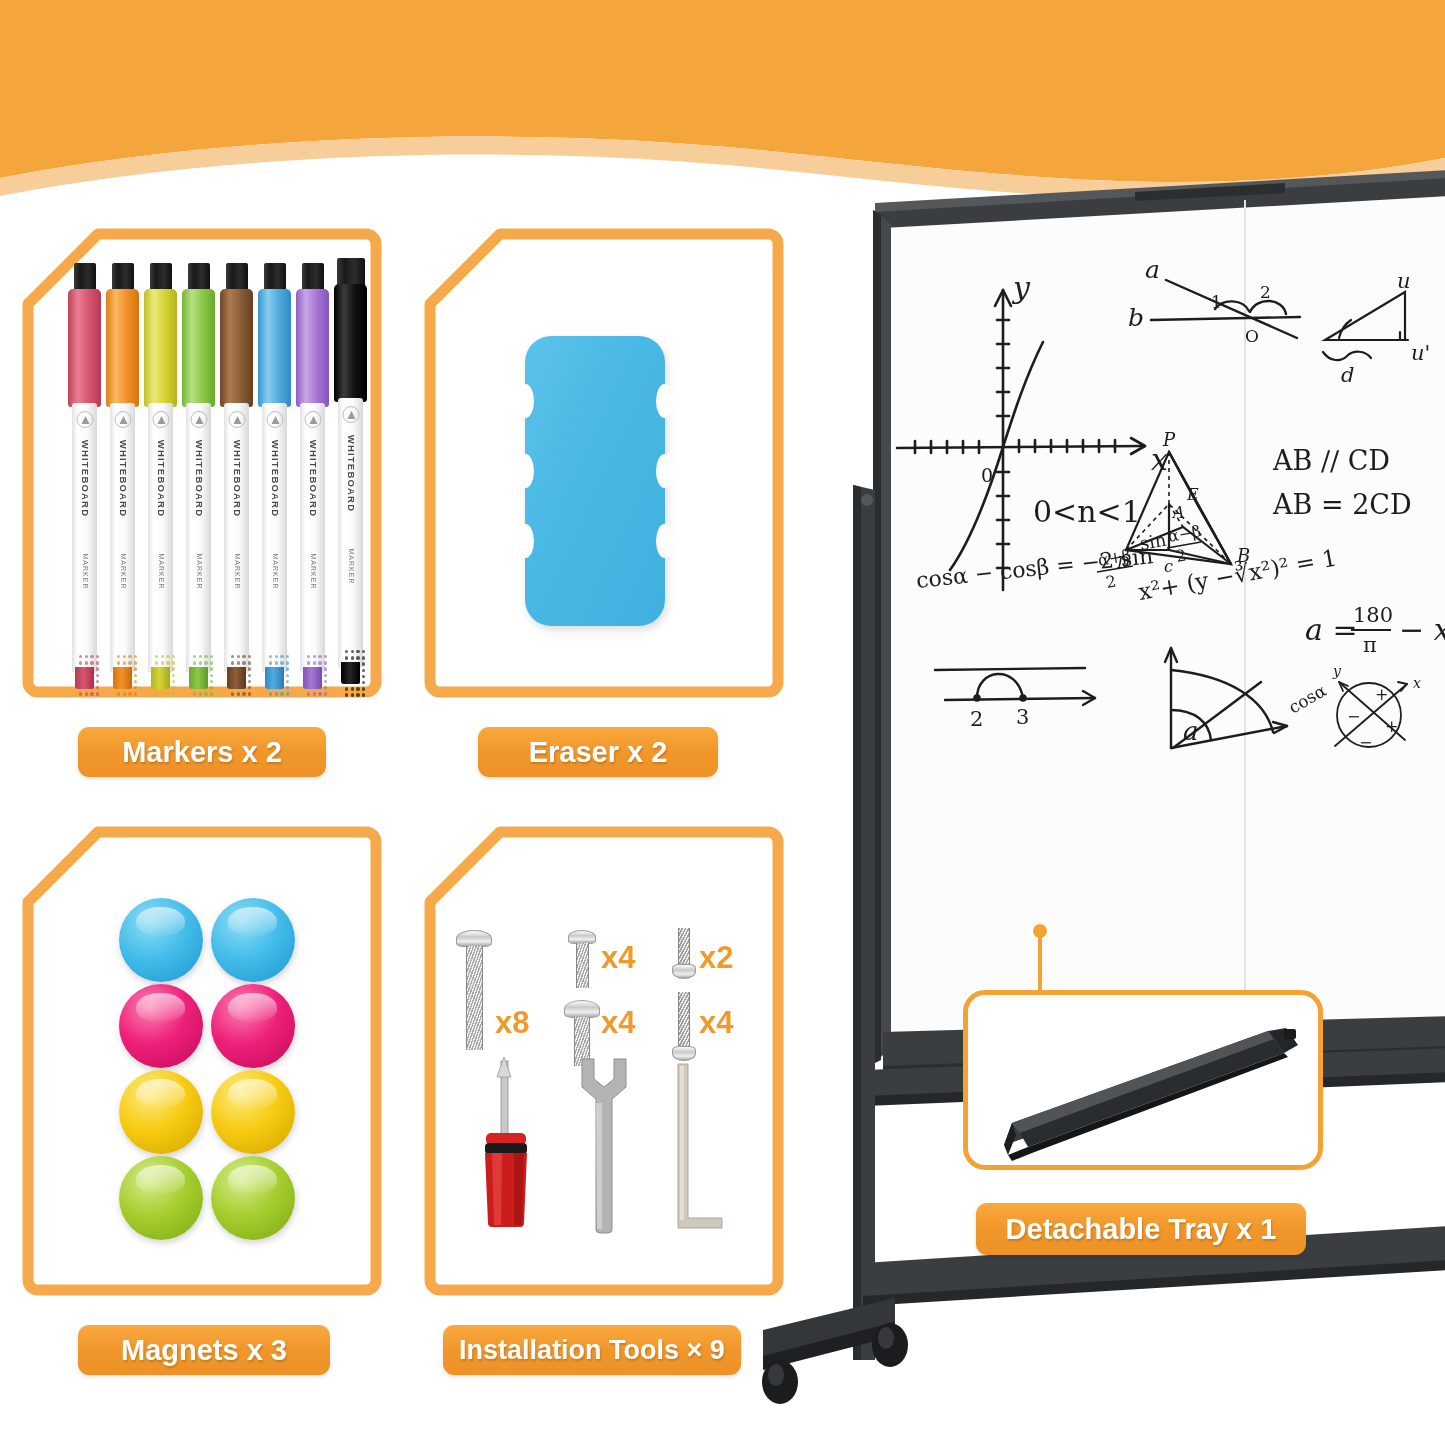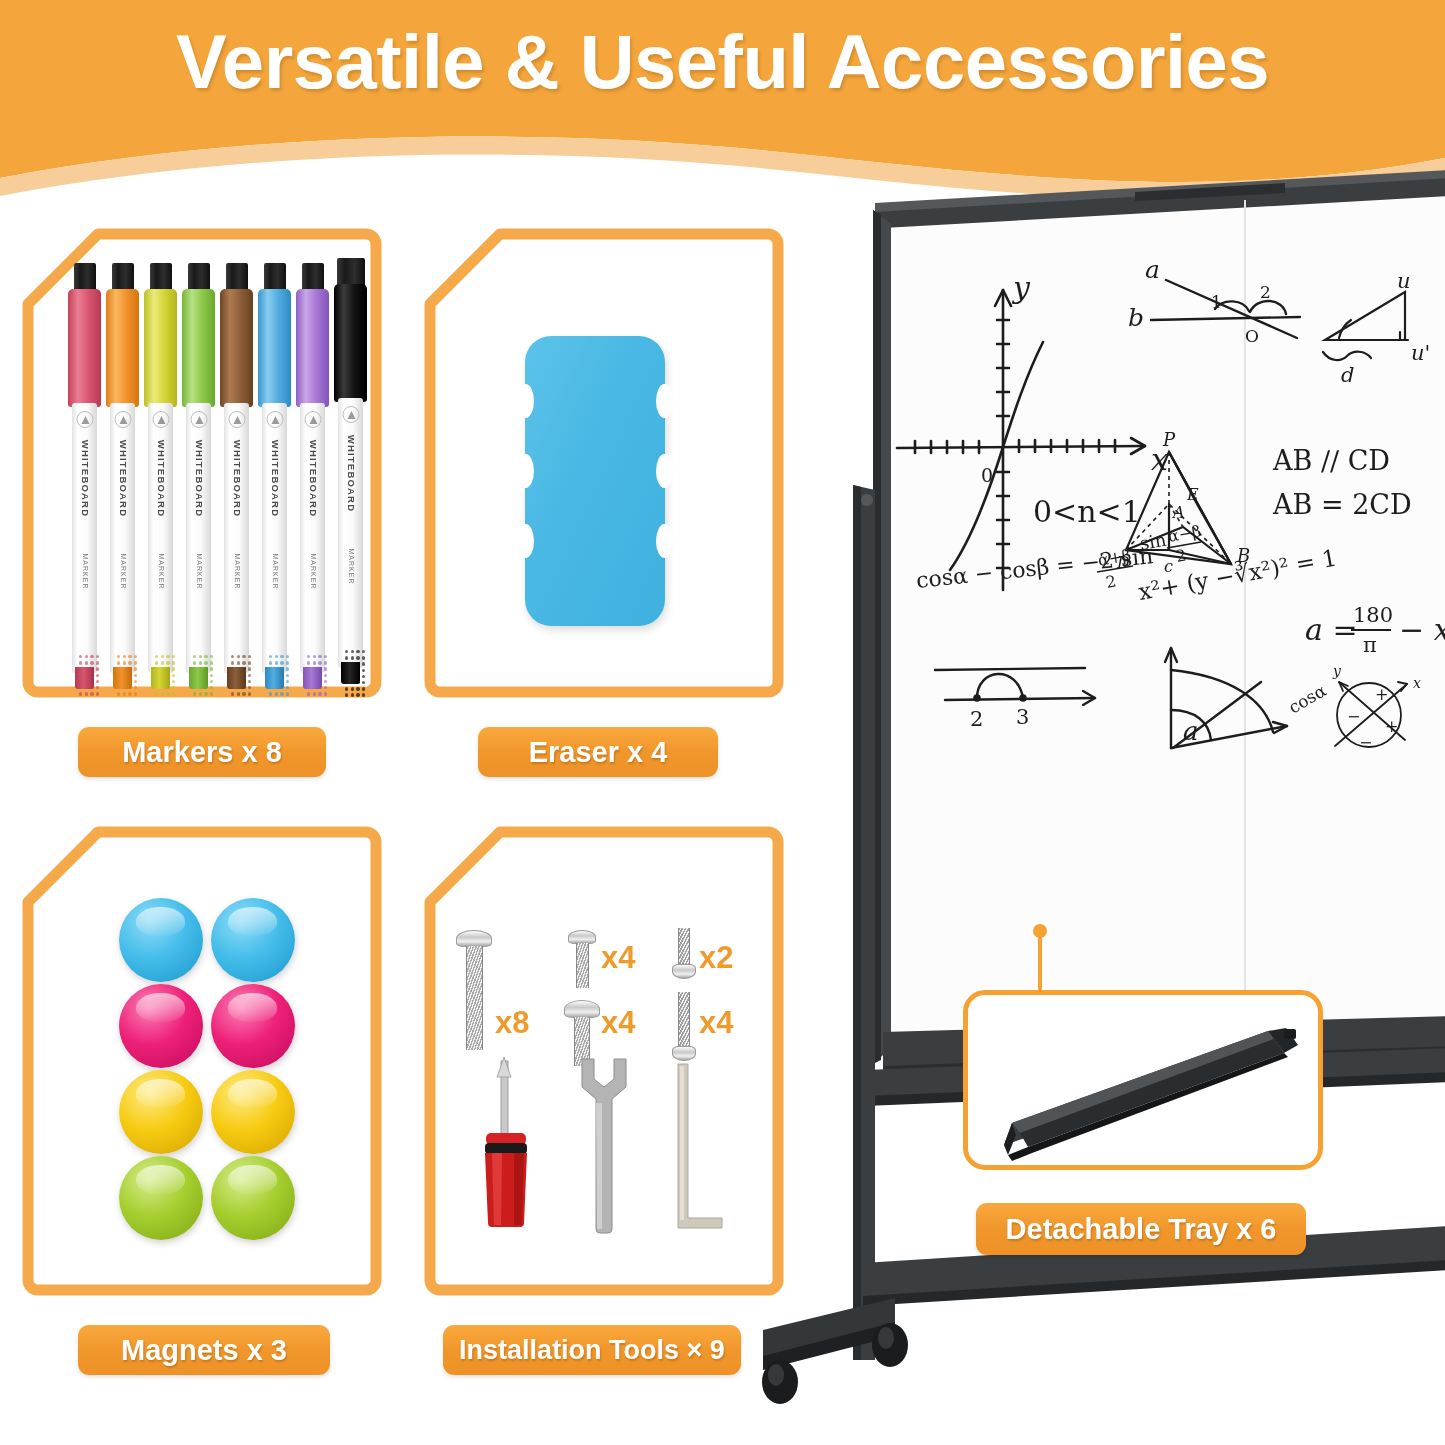--- a/index.html
+++ b/index.html
@@ -220,21 +220,20 @@
 </style>
 </head>
 <body>
 
 <div id="header-banner">
   <svg id="header-bg" viewBox="0 0 1445 200" preserveAspectRatio="none">
     <path d="M0,0 H1445 V158 C1200,205 980,172 760,150 C540,128 250,130 0,178 Z" fill="#F4A63C"></path>
     <path d="M0,178 C250,130 540,128 760,150 C980,172 1200,205 1445,158 L1445,176
              C1200,222 980,190 760,168 C540,146 250,148 0,196 Z" fill="#F7CE9A"></path>
   </svg>
-  <div id="header-title">Versatile &amp; Useful Accessories</div>
 </div>
 
 <div class="panel-card" style="left:22px; top:228px; width:360px; height:470px;">
   <svg class="panel-frame" width="360" height="470" viewBox="0 0 360 470">
     <path d="M76,6 H344 A10,10 0 0 1 354,16 V454 A10,10 0 0 1 344,464
              H16 A10,10 0 0 1 6,454 V76 Z" fill="none" stroke="#F6A94A" stroke-width="11" stroke-linejoin="round"></path>
   </svg>
   <div class="panel-inner">
 
     <div class="marker" style="left:46px; top:35px; height:428px;">
@@ -565,40 +564,40 @@
             <i style="left: 13.2px; top: 45.4px; background: rgb(0, 0, 0);"></i>
             <i style="left: 18.8px; top: 45.4px; background: rgb(0, 0, 0);"></i>
           </div>
       </div>
       <div class="mk-tip" style="background:linear-gradient(90deg,#000,#262626 45%,#000);"></div>
     </div>
   </div>
 </div>
 
 <div class="badge" style="left:78px; top:727px; width:248px; height:50px; font-size:29px;">
-  <span>Markers x 8</span>
+  <span>Markers x 2</span>
 </div>
 
 <div class="panel-card" style="left:424px; top:228px; width:360px; height:470px;">
   <svg class="panel-frame" width="360" height="470" viewBox="0 0 360 470">
     <path d="M76,6 H344 A10,10 0 0 1 354,16 V454 A10,10 0 0 1 344,464
              H16 A10,10 0 0 1 6,454 V76 Z" fill="none" stroke="#F6A94A" stroke-width="11" stroke-linejoin="round"></path>
   </svg>
 </div>
 <div id="eraser-body">
   <div class="eraser-notch" style="left:-8px;  top:48px;"></div>
   <div class="eraser-notch" style="left:-8px;  top:118px;"></div>
   <div class="eraser-notch" style="left:-8px;  top:188px;"></div>
   <div class="eraser-notch" style="left:131px; top:48px;"></div>
   <div class="eraser-notch" style="left:131px; top:118px;"></div>
   <div class="eraser-notch" style="left:131px; top:188px;"></div>
 </div>
 
 <div class="badge" style="left:478px; top:727px; width:240px; height:50px; font-size:29px;">
-  <span>Eraser x 4</span>
+  <span>Eraser x 2</span>
 </div>
 
 <div class="panel-card" style="left:22px; top:826px; width:360px; height:470px;">
   <svg class="panel-frame" width="360" height="470" viewBox="0 0 360 470">
     <path d="M76,6 H344 A10,10 0 0 1 354,16 V454 A10,10 0 0 1 344,464
              H16 A10,10 0 0 1 6,454 V76 Z" fill="none" stroke="#F6A94A" stroke-width="11" stroke-linejoin="round"></path>
   </svg>
 </div>
 
 <div class="magnet" style="left:119px; top:898px; background:radial-gradient(circle at 36% 28%, #8FDCF6 0%, #44BDEA 46%, #1C97CC 100%);"></div>
@@ -854,14 +853,14 @@
     <polygon points="36,150 44,128 48,140 40,160" fill="#1c1e20"></polygon>
     <polygon points="44,128 300,36 306,44 52,138" fill="#515457"></polygon>
     <polygon points="52,138 306,44 316,58 60,152" fill="#2a2d30"></polygon>
     <polygon points="300,36 318,33 330,50 316,58" fill="#232628"></polygon>
     <rect x="316" y="34" width="12" height="10" rx="2" fill="#1a1c1e"></rect>
     <polygon points="40,160 60,152 316,58 320,62 64,158 44,166" fill="#141617"></polygon>
   </svg>
 </div>
 
 <div class="badge" style="left:976px; top:1203px; width:330px; height:52px; font-size:29px;">
-  <span>Detachable Tray x 6</span>
+  <span>Detachable Tray x 1</span>
 </div>
 
 </body></html>

